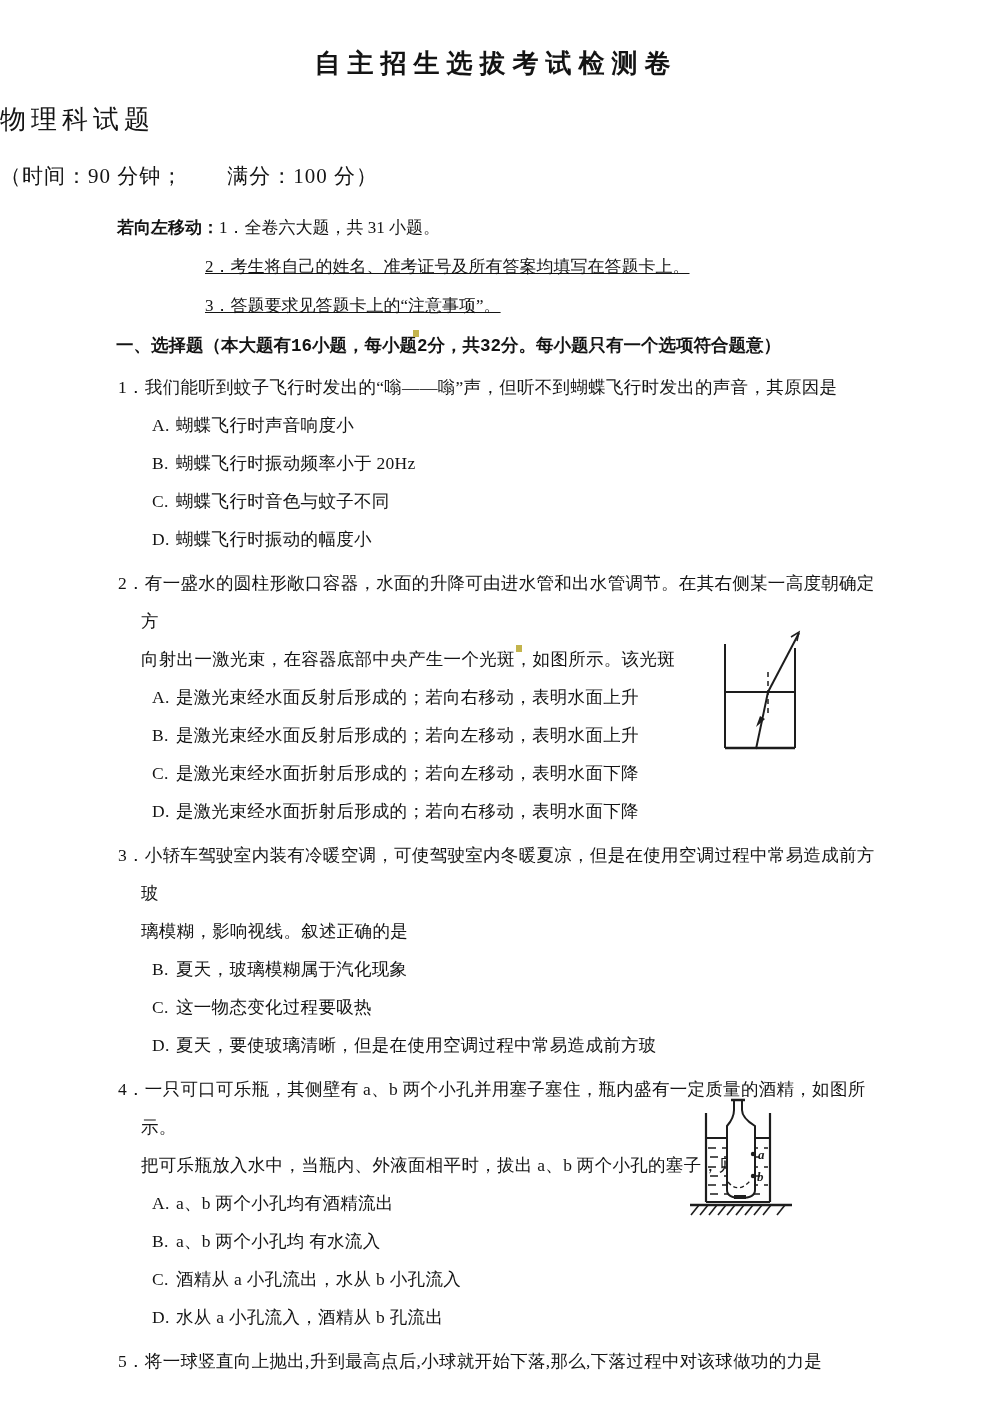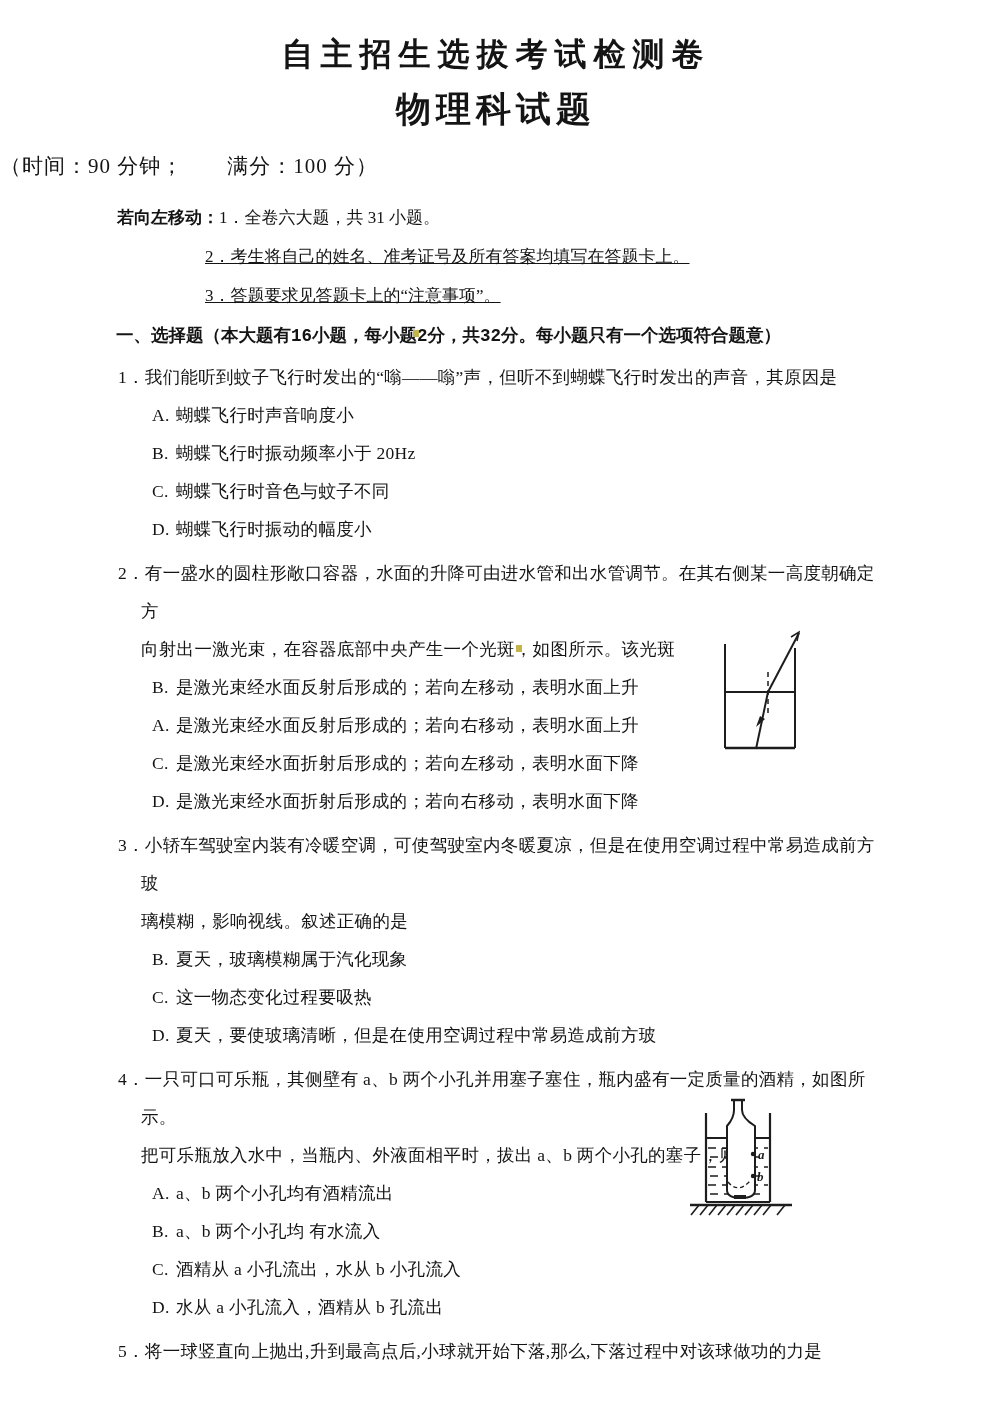--- a/index.html
+++ b/index.html
@@ -9,32 +9,32 @@
     width: 992px;
     height: 1403px;
     margin: 0 auto;
     background: #ffffff;
     color: #141414;
     font-family: "Liberation Serif", "DejaVu Serif", serif;
     overflow: hidden;
   }
   
   .title {
-    margin-top: 36px;
+    margin-top: 46px;
     text-align: center;
-    font-size: 32px;
+    font-size: 26px;
     font-weight: bold;
     letter-spacing: 7px;
     line-height: 36px;
   }
   .subtitle {
     margin-top: 16px;
-    text-align: center;
-    font-size: 35px;
-    font-weight: bold;
+    text-align: left;
+    font-size: 26px;
+    font-weight: normal;
     letter-spacing: 5px;
     line-height: 44px;
   }
   .meta {
     margin-top: 20px;
     text-align: left;
     font-size: 21px;
     letter-spacing: 1px;
     line-height: 28px;
   }
@@ -122,22 +122,22 @@
       <div class="q-stem">1．我们能听到蚊子飞行时发出的“嗡——嗡”声，但听不到蝴蝶飞行时发出的声音，其原因是</div>
       <div class="opt"><span class="opt-label">A.</span><span class="opt-text">蝴蝶飞行时声音响度小</span></div>
       <div class="opt"><span class="opt-label">B.</span><span class="opt-text">蝴蝶飞行时振动频率小于 20Hz</span></div>
       <div class="opt"><span class="opt-label">C.</span><span class="opt-text">蝴蝶飞行时音色与蚊子不同</span></div>
       <div class="opt"><span class="opt-label">D.</span><span class="opt-text">蝴蝶飞行时振动的幅度小</span></div>
     </div>
 
     <div class="question">
       <div class="q-stem">2．有一盛水的圆柱形敞口容器，水面的升降可由进水管和出水管调节。在其右侧某一高度朝确定方
 向射出一激光束，在容器底部中央产生一个光斑，如图所示。该光斑</div>
+      <div class="opt"><span class="opt-label">A.</span><span class="opt-text">是激光束经水面反射后形成的；若向右移动，表明水面上升</span></div>
       <div class="opt"><span class="opt-label">B.</span><span class="opt-text">是激光束经水面反射后形成的；若向左移动，表明水面上升</span></div>
-      <div class="opt"><span class="opt-label">A.</span><span class="opt-text">是激光束经水面反射后形成的；若向右移动，表明水面上升</span></div>
       <div class="opt"><span class="opt-label">C.</span><span class="opt-text">是激光束经水面折射后形成的；若向左移动，表明水面下降</span></div>
       <div class="opt"><span class="opt-label">D.</span><span class="opt-text">是激光束经水面折射后形成的；若向右移动，表明水面下降</span></div>
     </div>
 
     <div class="question">
       <div class="q-stem">3．小轿车驾驶室内装有冷暖空调，可使驾驶室内冬暖夏凉，但是在使用空调过程中常易造成前方玻
 璃模糊，影响视线。叙述正确的是</div>
       <div class="opt"><span class="opt-label">B.</span><span class="opt-text">夏天，玻璃模糊属于汽化现象</span></div>
       <div class="opt"><span class="opt-label">C.</span><span class="opt-text">这一物态变化过程要吸热</span></div>
       <div class="opt"><span class="opt-label">D.</span><span class="opt-text">夏天，要使玻璃清晰，但是在使用空调过程中常易造成前方玻</span></div>

